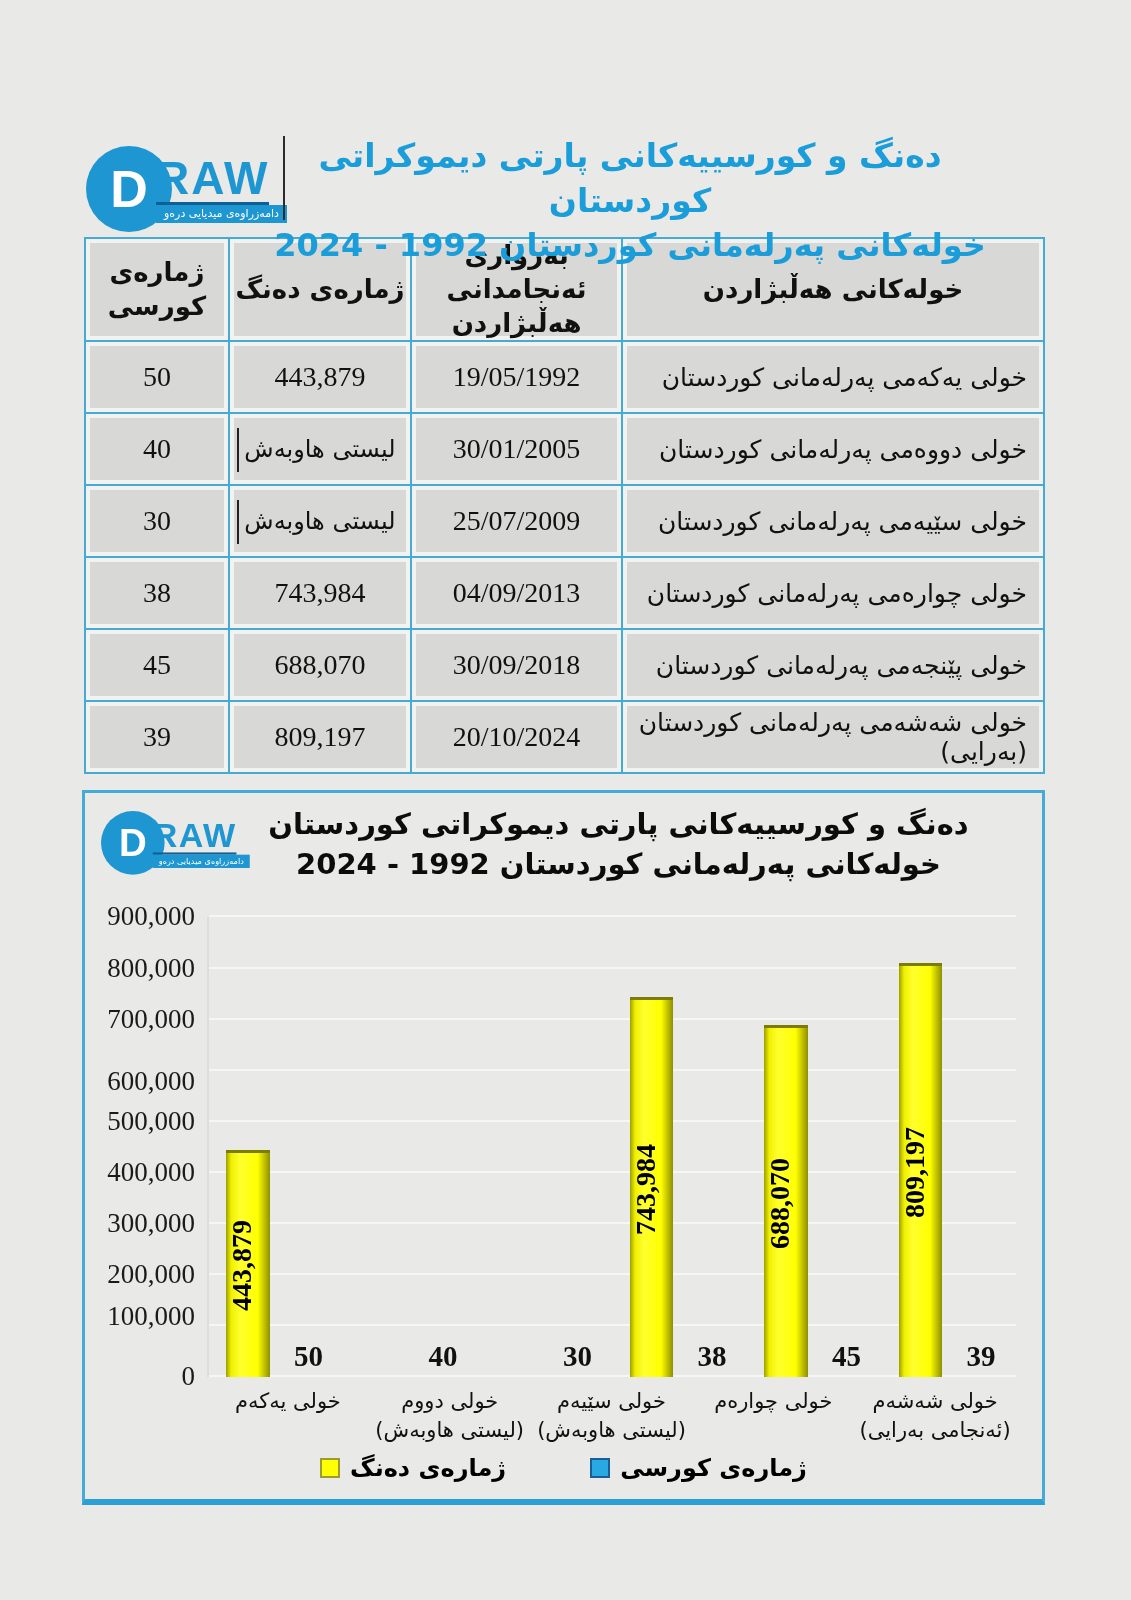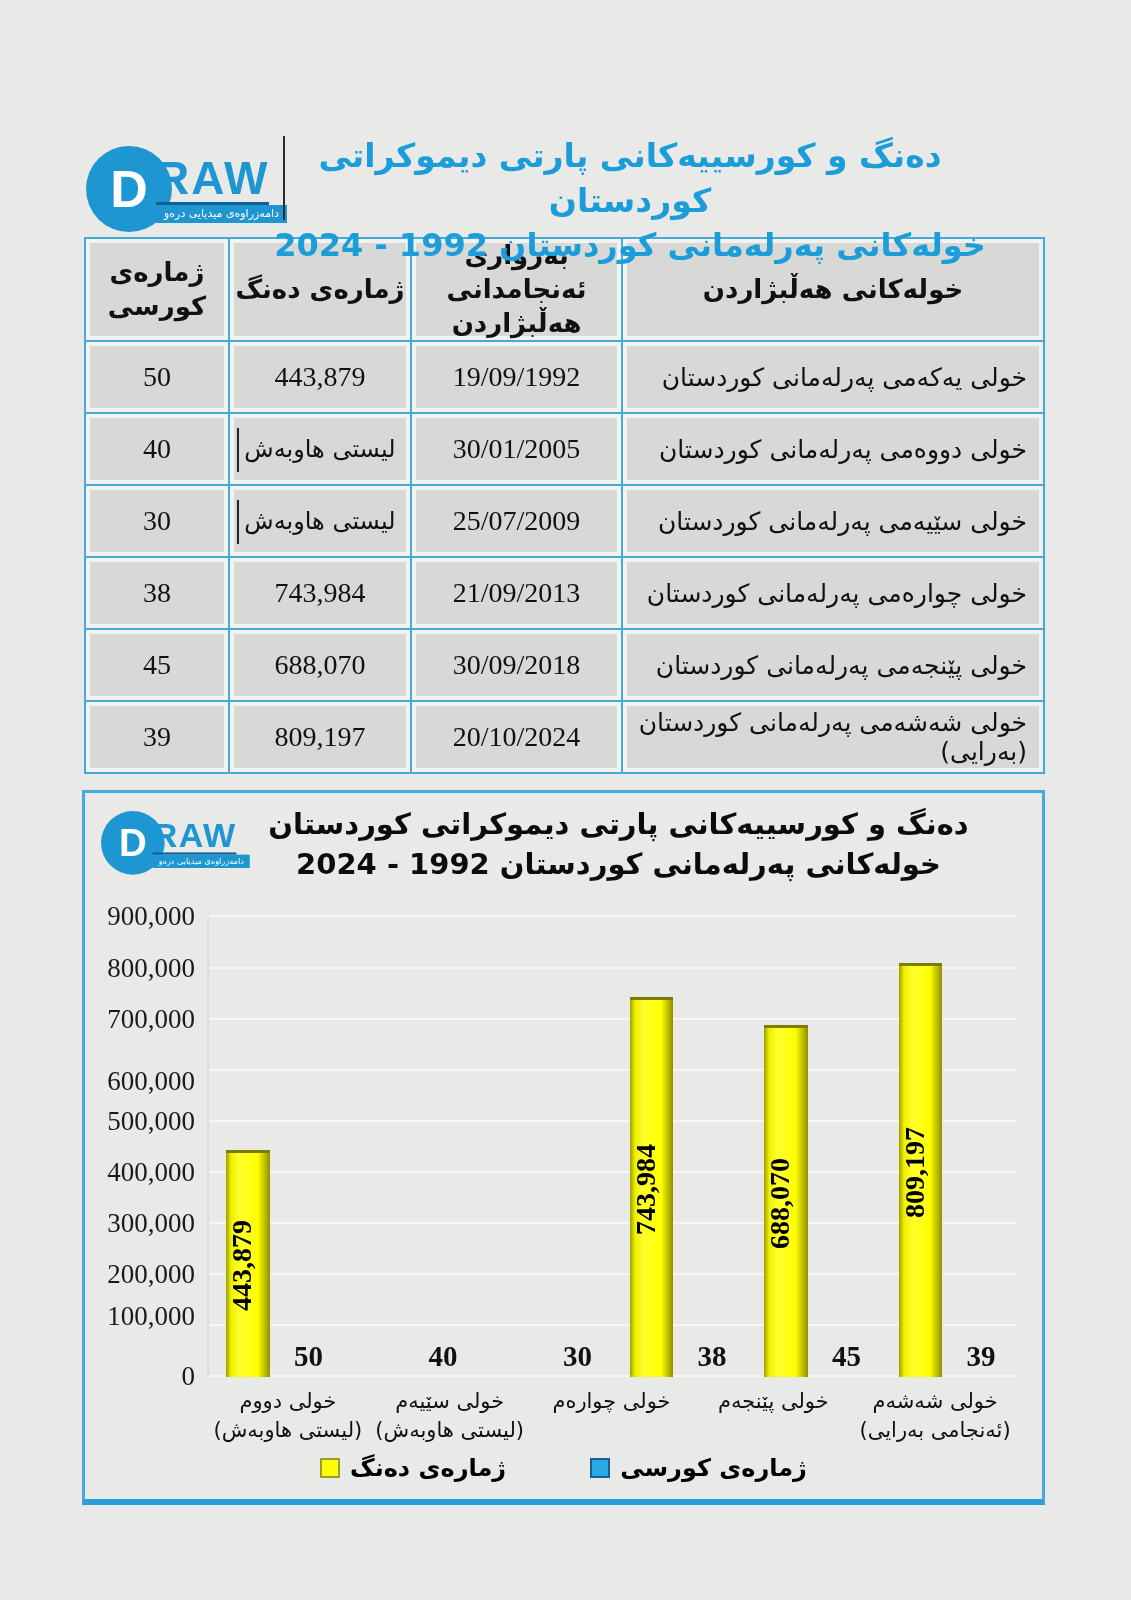--- a/index.html
+++ b/index.html
@@ -124,39 +124,39 @@
     <tr>
       <th>خولەکانی هەڵبژاردن</th>
       <th>بەرواری ئەنجامدانی هەڵبژاردن</th>
       <th>ژمارەی دەنگ</th>
       <th>ژمارەی کورسی</th>
     </tr>
   </thead>
   <tbody>
       <tr>
         <td class="c-round">خولی یەکەمی پەرلەمانی کوردستان</td>
-        <td class="c-num">19/09/1992</td>
+        <td class="c-num">19/05/1992</td>
         <td class="c-num">443,879</td>
         <td class="c-num">50</td>
       </tr>
       <tr>
         <td class="c-round">خولی دووەمی پەرلەمانی کوردستان</td>
         <td class="c-num">30/01/2005</td>
         <td class="c-text">لیستی هاوبەش<i class="lefttick"></i></td>
         <td class="c-num">40</td>
       </tr>
       <tr>
         <td class="c-round">خولی سێیەمی پەرلەمانی کوردستان</td>
         <td class="c-num">25/07/2009</td>
         <td class="c-text">لیستی هاوبەش<i class="lefttick"></i></td>
         <td class="c-num">30</td>
       </tr>
       <tr>
         <td class="c-round">خولی چوارەمی پەرلەمانی کوردستان</td>
-        <td class="c-num">21/09/2013</td>
+        <td class="c-num">04/09/2013</td>
         <td class="c-num">743,984</td>
         <td class="c-num">38</td>
       </tr>
       <tr>
         <td class="c-round">خولی پێنجەمی پەرلەمانی کوردستان</td>
         <td class="c-num">30/09/2018</td>
         <td class="c-num">688,070</td>
         <td class="c-num">45</td>
       </tr>
       <tr>
@@ -235,33 +235,33 @@
           <div class="bar" style="height: 414px;">
             <div class="barlabel">809,197</div>
           </div>
           <div class="seatlabel">39</div>
         </div>
       </div>
   </div>
 
   <div class="xrow">
       <div class="xlabel">
+        <div>خولی یەکەم</div>
+        <div></div>
+      </div>
+      <div class="xlabel">
         <div>خولی دووم</div>
         <div>(لیستی هاوبەش)</div>
       </div>
       <div class="xlabel">
         <div>خولی سێیەم</div>
         <div>(لیستی هاوبەش)</div>
       </div>
       <div class="xlabel">
         <div>خولی چوارەم</div>
-        <div></div>
-      </div>
-      <div class="xlabel">
-        <div>خولی پێنجەم</div>
         <div></div>
       </div>
       <div class="xlabel">
         <div>خولی شەشەم</div>
         <div>(ئەنجامی بەرایی)</div>
       </div>
     </div>
 
   <div class="legend">
     <div class="legend-item">

